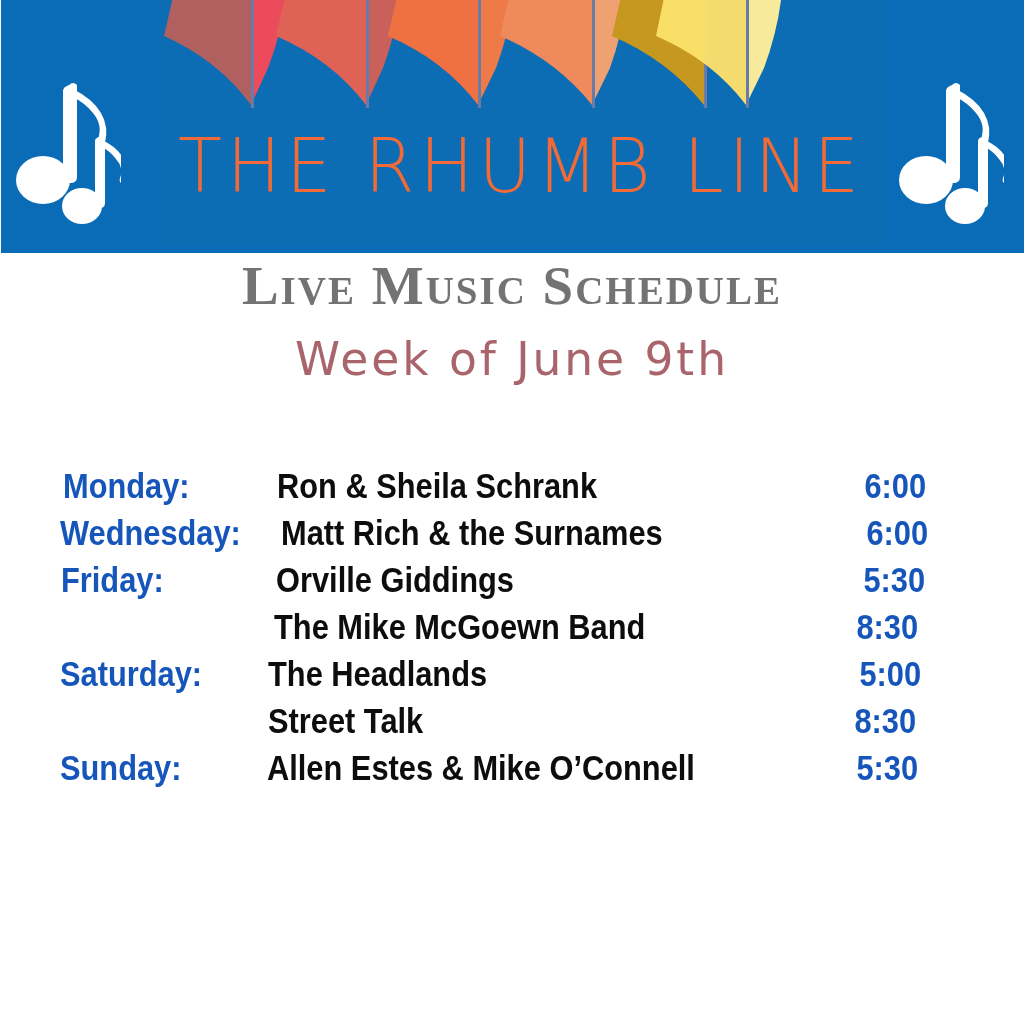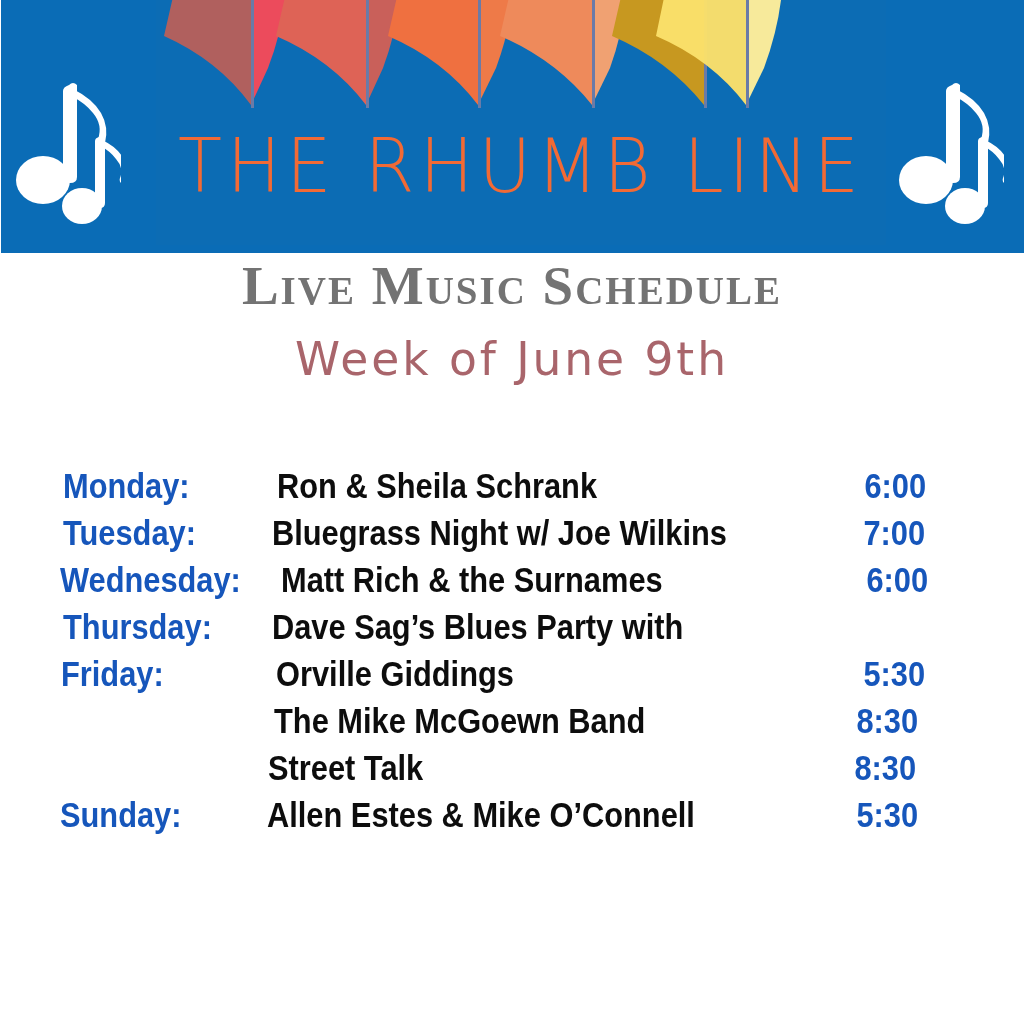--- a/index.html
+++ b/index.html
@@ -198,45 +198,40 @@
 <div id="schedule-title">Live Music Schedule</div>
 <div id="week-subtitle">Week of June 9th</div>
 
 <div id="schedule-list">
     <div class="schedule-row">
       <div class="day-cell" style="left: 63px; color: rgb(22, 86, 187);">Monday:</div>
       <div class="act-cell" style="left: 277px; color: rgb(13, 13, 13);">Ron &amp; Sheila Schrank</div>
       <div class="time-cell" style="right: 98px; color: rgb(22, 86, 187);">6:00</div>
     </div>
     <div class="schedule-row">
-      <div class="day-cell" style="left: 63px; color: rgb(22, 86, 187);">Tuesday:</div>
-      <div class="act-cell" style="left: 272px; color: rgb(13, 13, 13);">Bluegrass Night w/ Joe Wilkins</div>
-      <div class="time-cell" style="right: 99px; color: rgb(22, 86, 187);">7:00</div>
-    </div>
-    <div class="schedule-row">
       <div class="day-cell" style="left: 60px; color: rgb(22, 86, 187);">Wednesday:</div>
       <div class="act-cell" style="left: 281px; color: rgb(13, 13, 13);">Matt Rich &amp; the Surnames</div>
       <div class="time-cell" style="right: 96px; color: rgb(22, 86, 187);">6:00</div>
     </div>
     <div class="schedule-row">
-      <div class="day-cell" style="left: 63px; color: rgb(22, 86, 187);">Thursday:</div>
-      <div class="act-cell" style="left: 272px; color: rgb(13, 13, 13);">Dave Sag’s Blues Party with</div>
-      <div class="time-cell" style="right: 104px; color: rgb(22, 86, 187);"></div>
-    </div>
-    <div class="schedule-row">
       <div class="day-cell" style="left: 61px; color: rgb(22, 86, 187);">Friday:</div>
       <div class="act-cell" style="left: 276px; color: rgb(13, 13, 13);">Orville Giddings</div>
       <div class="time-cell" style="right: 99px; color: rgb(22, 86, 187);">5:30</div>
     </div>
     <div class="schedule-row">
       <div class="day-cell" style="left: 61px; color: rgb(22, 86, 187);"></div>
       <div class="act-cell" style="left: 274px; color: rgb(13, 13, 13);">The Mike McGoewn Band</div>
       <div class="time-cell" style="right: 106px; color: rgb(22, 86, 187);">8:30</div>
     </div>
     <div class="schedule-row">
+      <div class="day-cell" style="left: 60px; color: rgb(22, 86, 187);">Saturday:</div>
+      <div class="act-cell" style="left: 268px; color: rgb(13, 13, 13);">The Headlands</div>
+      <div class="time-cell" style="right: 103px; color: rgb(22, 86, 187);">5:00</div>
+    </div>
+    <div class="schedule-row">
       <div class="day-cell" style="left: 60px; color: rgb(22, 86, 187);"></div>
       <div class="act-cell" style="left: 268px; color: rgb(13, 13, 13);">Street Talk</div>
       <div class="time-cell" style="right: 108px; color: rgb(22, 86, 187);">8:30</div>
     </div>
     <div class="schedule-row">
       <div class="day-cell" style="left: 60px; color: rgb(22, 86, 187);">Sunday:</div>
       <div class="act-cell" style="left: 267px; color: rgb(13, 13, 13);">Allen Estes &amp; Mike O’Connell</div>
       <div class="time-cell" style="right: 106px; color: rgb(22, 86, 187);">5:30</div>
     </div>
   </div>

